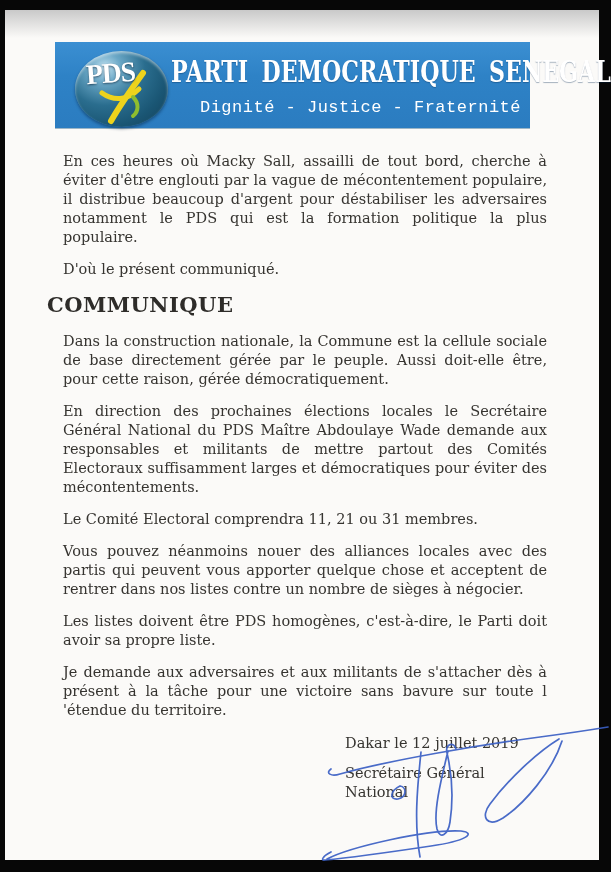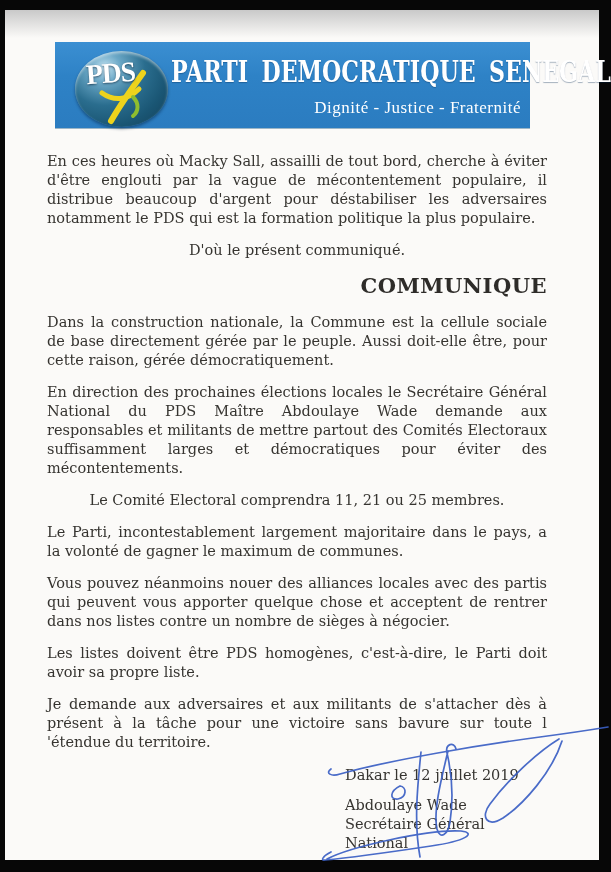--- a/index.html
+++ b/index.html
@@ -45,21 +45,21 @@
     letter-spacing:0px;
     word-spacing:7px;
     transform:scale(0.82,1.08);
     transform-origin:left top;
     text-shadow:0 1px 1px rgba(0,40,80,.35);
   }
   .banner-motto{
     position:absolute;
     right:9px; top:56px;
     color:#ffffff;
-    font-family:Liberation Serif, serif;
+    font-family:Liberation Mono, monospace;
     font-size:17px;
     letter-spacing:.5px;
   }
   
   .logo{
     position:absolute;
     left:20px; top:9px;
     width:93px; height:76px;
     border-radius:50%;
     background:radial-gradient(ellipse at 32% 22%, #bfe0ef 0%, #6aa7c6 18%, #2a6d8e 45%, #1a5674 70%, #123f57 100%);
@@ -78,29 +78,29 @@
     text-shadow:0 1px 2px rgba(0,20,40,.6);
   }
   .logo-figure{position:absolute;left:0;top:0;}
   
   .body{
     position:absolute;
     left:42px; right:52px; top:142px;
     color:#363430;
   }
   .body p{
-    margin:0 0 13px 0;
+    margin:0 0 13px 16px;
     font-size:14.5px;
     line-height:19px;
     text-align:justify;
   }
-  .body p.short{text-align:center;}
+  .body p.short{text-align:left;}
   h1.communique{
     margin:12px 0 14px 0;
-    text-align:right;
+    text-align:left;
     font-size:21px;
     line-height:26px;
     letter-spacing:.5px;
     color:#2e2c29;
     font-weight:bold;
     font-family:"DejaVu Serif", serif;
   }
   
   .sign-block{
     margin:14px 0 0 298px;
@@ -135,29 +135,27 @@
     </div>
 
     <div class="body">
       <p>En ces heures où Macky Sall, assailli de tout bord, cherche à éviter d'être englouti par la vague de mécontentement populaire, il distribue beaucoup d'argent pour déstabiliser les adversaires notamment le PDS qui est la formation politique la plus populaire.</p>
       <p class="short">D'où le présent communiqué.</p>
 
       <h1 class="communique">COMMUNIQUE</h1>
 
       <p>Dans la construction nationale, la Commune est la cellule sociale de base directement gérée par le peuple. Aussi doit-elle être, pour cette raison, gérée démocratiquement.</p>
       <p>En direction des prochaines élections locales le Secrétaire Général National du PDS Maître Abdoulaye Wade demande aux responsables et militants de mettre partout des Comités Electoraux suffisamment larges et démocratiques pour éviter des mécontentements.</p>
-      <p class="short">Le Comité Electoral comprendra 11, 21 ou 25 membres.</p>
-      <p>Le Parti, incontestablement largement majoritaire dans le pays, a la volonté de gagner le maximum de communes.</p>
+      <p class="short">Le Comité Electoral comprendra 11, 21 ou 31 membres.</p>
       <p>Vous pouvez néanmoins nouer des alliances locales avec des partis qui peuvent vous apporter quelque chose et acceptent de rentrer dans nos listes contre un nombre de sièges à négocier.</p>
       <p>Les listes doivent être PDS homogènes, c'est-à-dire, le Parti doit avoir sa propre liste.</p>
       <p>Je demande aux adversaires et aux militants de s'attacher dès à présent à la tâche pour une victoire sans bavure sur toute l 'étendue du territoire.</p>
 
       <div class="sign-block">
         <div class="dateline">Dakar le 12 juillet 2019</div>
-        <div>Abdoulaye Wade</div>
         <div>Secrétaire Général National</div>
       </div>
     </div>
 
     <svg class="signature" width="290" height="150" viewBox="320 715 290 150">
       <g fill="none" stroke="#3a5fc4" stroke-width="1.7" stroke-linecap="round" opacity="0.92">
         <path d="M331,769 c-6,4 0,8 9,5 C390,760 480,745 540,737 C570,733 596,729 608,727"></path>
         <path d="M562,741 C552,772 524,804 503,818 C487,828 480,817 490,804 C507,781 536,753 559,739"></path>
         <path d="M448,751 C441,780 433,812 437,829 C440,840 448,835 450,822 C454,795 451,770 447,753 C445,744 454,741 456,749"></path>
         <path d="M421,752 C417,790 414,824 420,857"></path>

